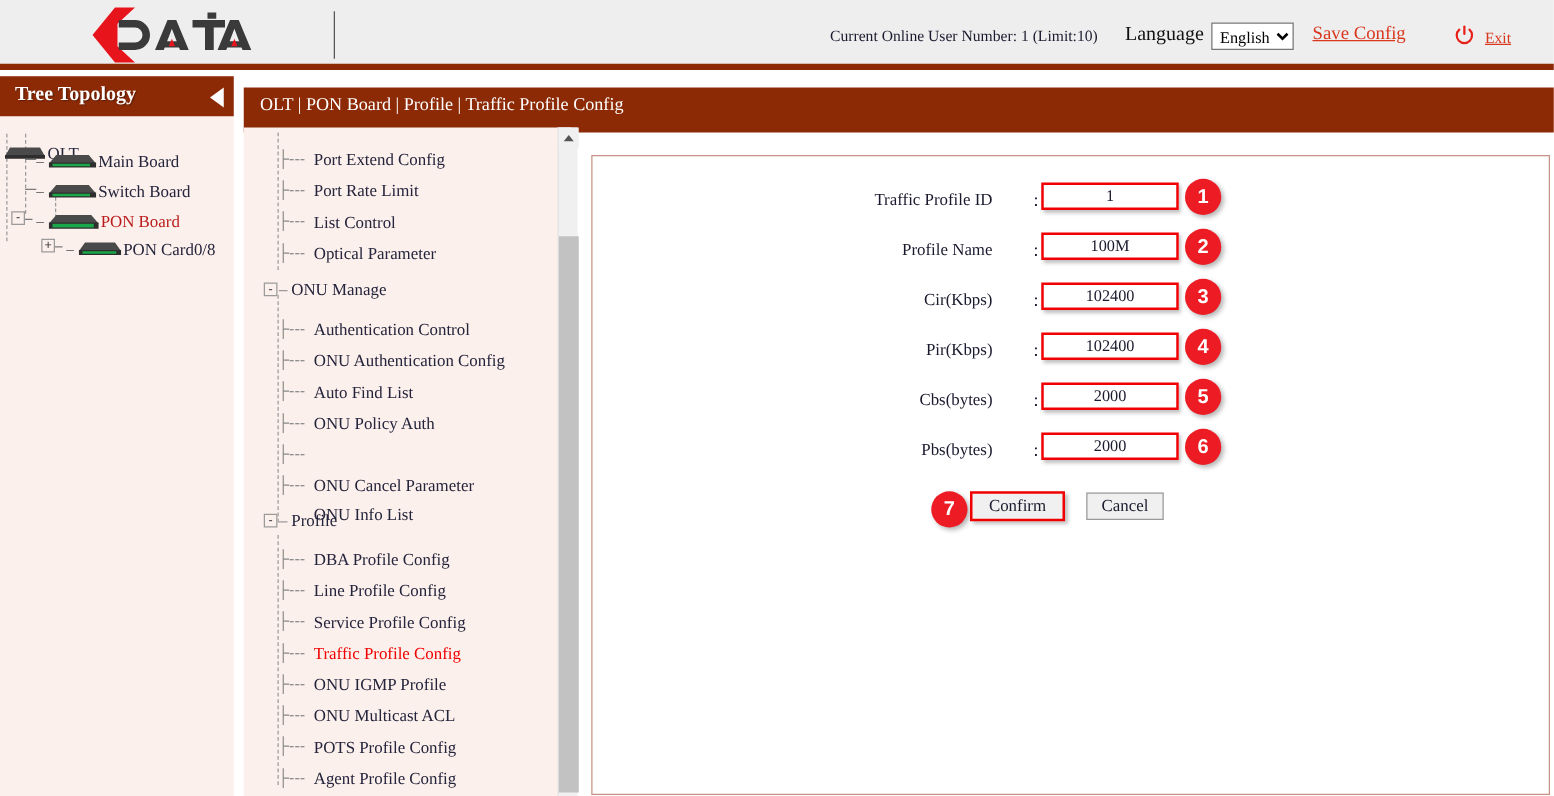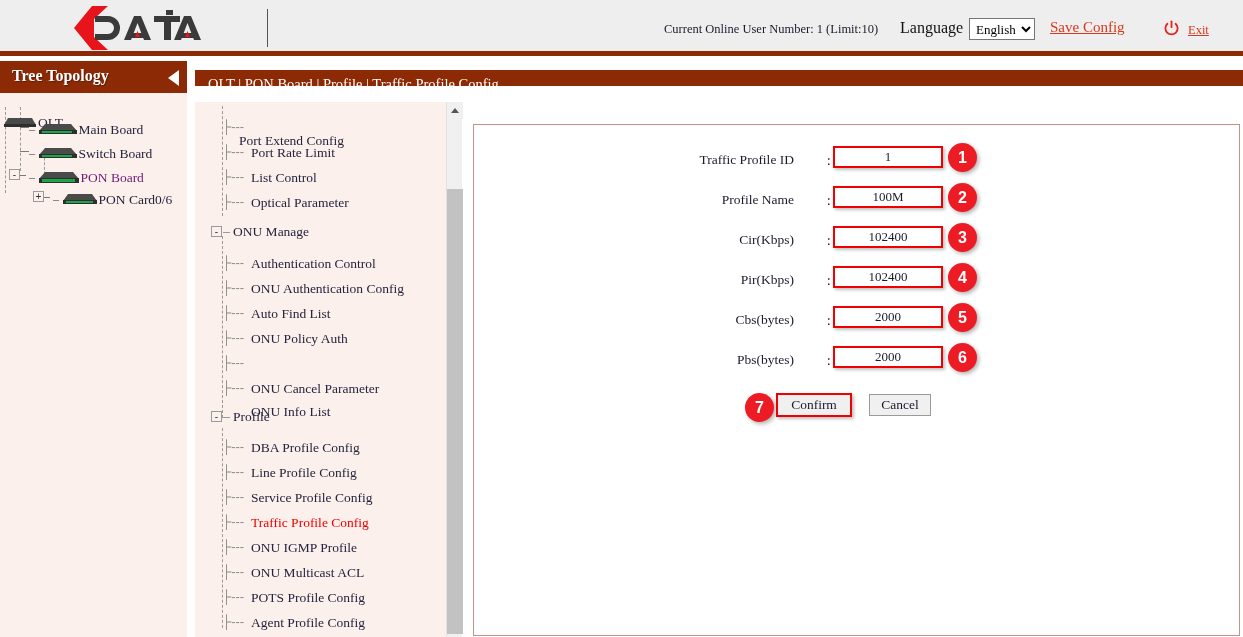--- a/index.html
+++ b/index.html
@@ -77,21 +77,21 @@
     width: 0; height: 0;
     border-top: 8px solid transparent;
     border-bottom: 8px solid transparent;
     border-right: 11px solid #ffffff;
     cursor: pointer;
   }
   #tree-body { position: absolute; left: 0; top: 32px; width: 187px; height: 544px; }
 
   .tnode { position: absolute; white-space: nowrap; font-size: 13.5px; color: #24243c; cursor: pointer; }
   .tnode .tlabel { vertical-align: middle; }
-  .tnode.red .tlabel { color: #701a75; }
+  .tnode.red .tlabel { color: #b91c1c; }
   .dev-icon { display: inline-block; vertical-align: middle; margin-right: 2px; }
   .vline { position: absolute; border-left: 1px dashed #9a9a9a; }
   .hline { position: absolute; border-top: 1px solid #7a7a7a; }
   .pmbox {
     position: absolute; width: 11px; height: 11px;
     border: 1px solid #9a9a9a; background: #fcf0ec;
     font-size: 10px; line-height: 9px; text-align: center;
     color: #333; font-family: "Liberation Sans", sans-serif; cursor: pointer;
   }
 
@@ -135,21 +135,21 @@
     border-right: 4px solid transparent;
     border-bottom: 5px solid #555;
   }
   #nav-scroll-thumb {
     position: absolute; left: 0; top: 87px; width: 16px; height: 445px;
     background: #c2c2c2; cursor: pointer;
   }
 
   
   #breadcrumb-bar {
-    position: absolute; left: 195px; top: 70px; width: 1048px; height: 16px;
+    position: absolute; left: 195px; top: 70px; width: 1048px; height: 36px;
     background: #8c2a06;
   }
   #breadcrumb-text {
     position: absolute; left: 13px; top: 6px;
     font-size: 14.5px; color: #ffffff; white-space: nowrap;
   }
 
   
   #content-panel {
     position: absolute; left: 473px; top: 124px; width: 767px; height: 512px;
@@ -299,35 +299,35 @@
       </svg><span class="tlabel">PON Board</span>
     </div>
 
     <div class="pmbox" style="left:33px; top:98px;">+</div>
     <div class="tnode" style="left:53px; top:98px;">
       <span style="color:#6a6a6a; font-family:'Liberation Sans',sans-serif; font-size:11px;">–</span>
       <svg class="dev-icon" width="34" height="13" viewBox="0 0 34 13">
         <polygon points="5,1 29,1 34,8 0,8" fill="#4a4a4a"></polygon>
         <rect x="0" y="7" width="34" height="4" fill="#2e2e2e"></rect>
         <rect x="3" y="8" width="27" height="2" fill="#19a74a"></rect>
-      </svg><span class="tlabel">PON Card0/6</span>
+      </svg><span class="tlabel">PON Card0/8</span>
     </div>
   </div>
 </div>
 
 <div id="breadcrumb-bar">
   <div id="breadcrumb-text">OLT | PON Board | Profile | Traffic Profile Config</div>
 </div>
 
 <div id="nav-panel">
     <div class="nav-vline" style="left:27px; top:4px; height:110px;"></div>
     <div class="nav-vline" style="left:27px; top:134px; height:182px;"></div>
     <div class="nav-vline" style="left:27px; top:326px; height:200px;"></div>
     <div class="nav-dash" style="left:27px; top:17px;">├---</div>
-    <div class="nav-item" style="left:44px; top:18px;margin-top:13px;">Port Extend Config</div>
+    <div class="nav-item" style="left:56px; top:18px;">Port Extend Config</div>
     <div class="nav-dash" style="left:27px; top:42px;">├---</div>
     <div class="nav-item" style="left:56px; top:43px;">Port Rate Limit</div>
     <div class="nav-dash" style="left:27px; top:67px;">├---</div>
     <div class="nav-item" style="left:56px; top:68px;">List Control</div>
     <div class="nav-dash" style="left:27px; top:92px;">├---</div>
     <div class="nav-item" style="left:56px; top:93px;">Optical Parameter</div>
     <div class="nav-gbox" style="left:16px; top:124px;">-</div>
     <div class="nav-gtick" style="left:28px; top:130px;"></div>
     <div class="nav-item group" style="left:38px; top:122px;">ONU Manage</div>
     <div class="nav-dash" style="left:27px; top:153px;">├---</div>

